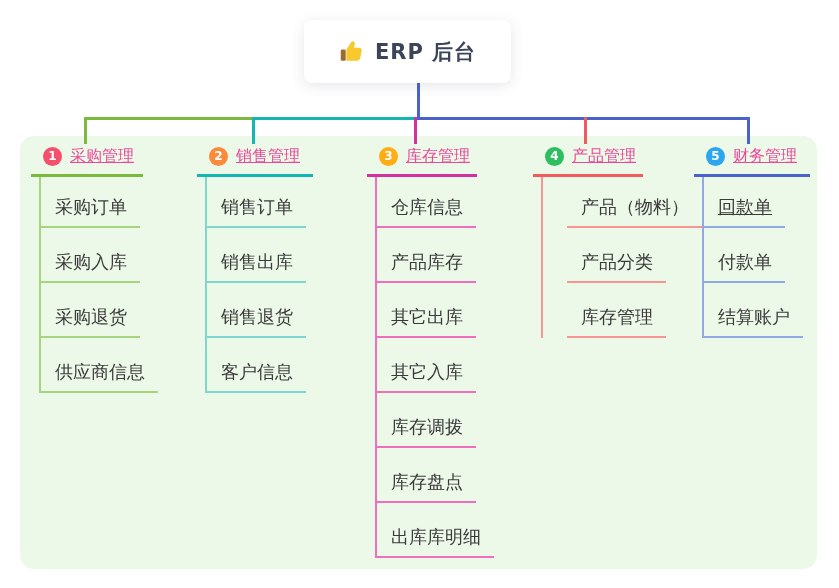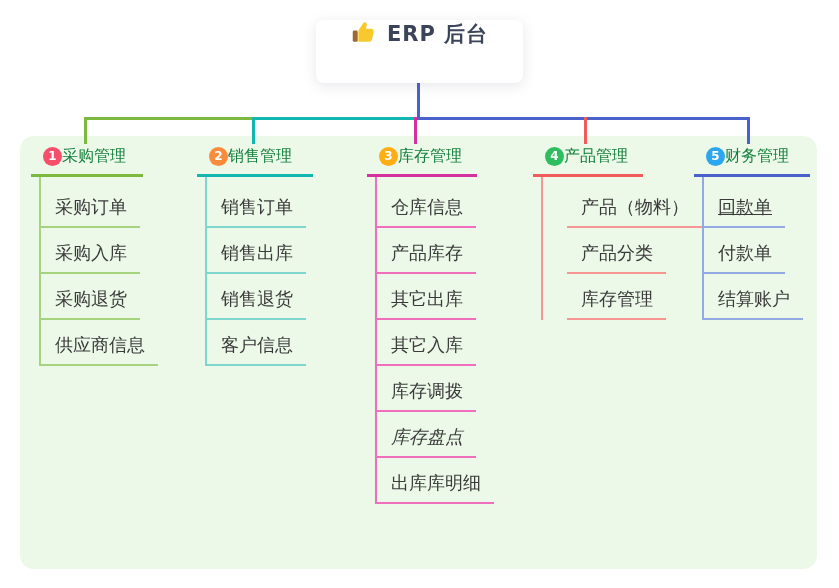--- a/index.html
+++ b/index.html
@@ -8,44 +8,44 @@
     font-family:"DejaVu Sans","Liberation Sans",sans-serif;
     -webkit-font-smoothing:antialiased;
   }
   
   .panel{
     position:absolute;left:20px;top:136px;width:797px;height:433px;
     border-radius:14px;
   }
   
   .card{
-    position:absolute;left:316px;top:20px;width:207px;height:63px;
+    position:absolute;left:304px;top:20px;width:207px;height:63px;
     background:#ffffff;border-radius:8px;
     box-shadow:0 3px 14px rgba(60,70,90,.13);
-    display:flex;align-items:flex-start;justify-content:center;gap:10px;
+    display:flex;align-items:center;justify-content:center;gap:10px;
     z-index:3;
   }
   .card .rtitle{font-size:21px;font-weight:600;color:#3b4458;letter-spacing:1px;}
   
   .line{position:absolute;z-index:1;}
   
   .branch{position:absolute;top:146px;z-index:2;}
   .btitle{
     display:flex;align-items:center;
     padding:0 0 7px 12px;border-bottom:3px solid #999;
   }
   .num{
     width:19px;height:19px;border-radius:50%;flex:0 0 19px;
     color:#fff;font-size:12px;font-weight:bold;line-height:19px;text-align:center;
   }
-  .blabel{font-size:16px;color:#15803d;margin-left:0;white-space:nowrap;}
+  .blabel{font-size:16px;color:#ec4899;margin-left:8px;white-space:nowrap;text-decoration:underline;}
   .children{
     margin-left:8px;border-left:2px solid #ccc;
   }
-  .crow{height:46px;display:flex;align-items:flex-end;}
+  .crow{height:55px;display:flex;align-items:flex-end;}
   .crow:first-child{height:51px;}
   .cnode{
     display:inline-block;white-space:nowrap;
     font-size:18px;color:#3a3a3a;
     padding:0 13px 7px 14px;border-bottom:2px solid #ccc;
   }
 </style>
 </head>
 <body>
 
@@ -124,21 +124,21 @@
       <div class="crow">
         <span class="cnode" style="border-bottom-color: rgb(239, 111, 188);">其它出库</span>
       </div>
       <div class="crow">
         <span class="cnode" style="border-bottom-color: rgb(239, 111, 188);">其它入库</span>
       </div>
       <div class="crow">
         <span class="cnode" style="border-bottom-color: rgb(239, 111, 188);">库存调拨</span>
       </div>
       <div class="crow">
-        <span class="cnode" style="border-bottom-color: rgb(239, 111, 188); font-style: italic;">库存盘点</span>
+        <span class="cnode" style="border-bottom-color: rgb(239, 111, 188);">库存盘点</span>
       </div>
       <div class="crow">
         <span class="cnode" style="border-bottom-color: rgb(239, 111, 188);">出库库明细</span>
       </div>
     </div>
 </div>
 <div class="branch" style="left:533px;width:110px;">
   <div class="btitle" style="border-bottom-color: rgb(242, 91, 91);">
     <span class="num" style="background: rgb(46, 190, 95);">4</span>
     <span class="blabel">产品管理</span>

